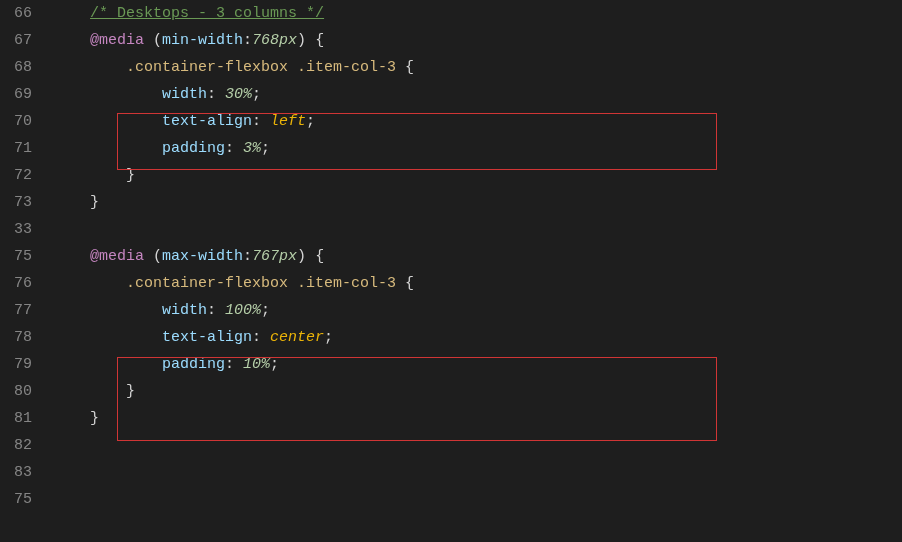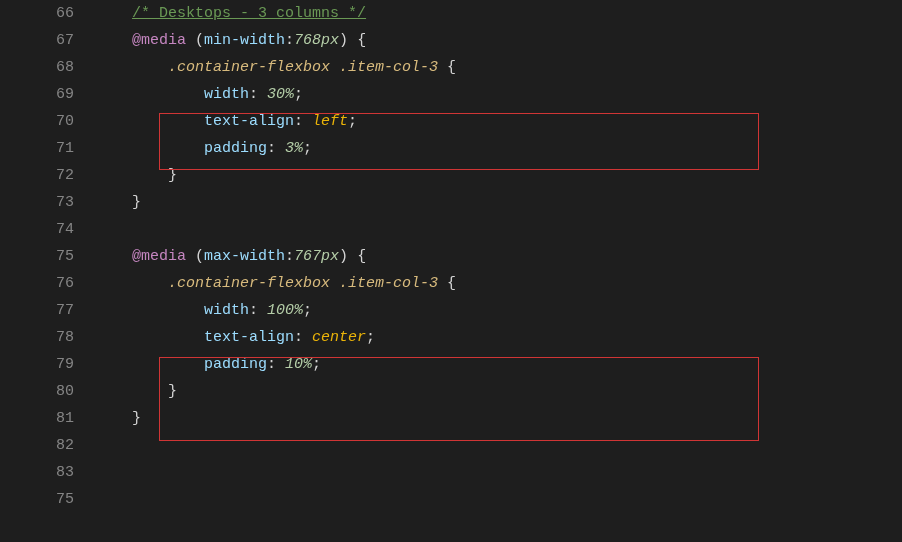--- a/index.html
+++ b/index.html
@@ -9,21 +9,20 @@
     font-size: 15px;
     color: #d4d4d4;
     overflow: hidden;
     width: 902px;
     height: 542px;
   }
   .editor {
     display: flex;
     height: 100%;
     line-height: 27px;
-    padding-left: 42px;
   }
   .gutter {
     background: #1e1e1e;
     color: #858585;
     text-align: right;
     padding: 0 18px 0 8px;
     user-select: none;
     flex-shrink: 0;
   }
   .gutter div { min-width: 24px; }
@@ -32,21 +31,21 @@
     position: relative;
     padding-left: 4px;
   }
   .line { white-space: pre; position: relative; }
   .tok-comment { color: #6a9955; text-decoration: underline; }
   .tok-atrule  { color: #c586c0; }
   .tok-paren   { color: #d4d4d4; }
   .tok-prop    { color: #9cdcfe; }
   .tok-punct   { color: #d4d4d4; }
   .tok-brace   { color: #d4d4d4; }
-  .tok-sel     { color: #d7ba7d; font-style: italic; }
+  .tok-sel     { color: #d7ba7d; }
   .tok-num     { color: #b5cea8; font-style: italic; }
   .tok-val     { color: #eab308; font-style: italic; }
   .hl-box {
     position: absolute;
     border: 1px solid #d03535;
     pointer-events: none;
     z-index: 5;
   }
   .box1 { top: 113px;  left: 67px; width: 600px; height: 57px; }
   .box2 { top: 357px; left: 67px; width: 600px; height: 84px; }
@@ -57,21 +56,21 @@
 <div class="editor">
   <div class="gutter" id="gutter">
       <div>66</div>
       <div>67</div>
       <div>68</div>
       <div>69</div>
       <div>70</div>
       <div>71</div>
       <div>72</div>
       <div>73</div>
-      <div>74</div>
+      <div>33</div>
       <div>75</div>
       <div>76</div>
       <div>77</div>
       <div>78</div>
       <div>79</div>
       <div>80</div>
       <div>81</div>
       <div>82</div>
       <div>83</div>
       <div>75</div>

